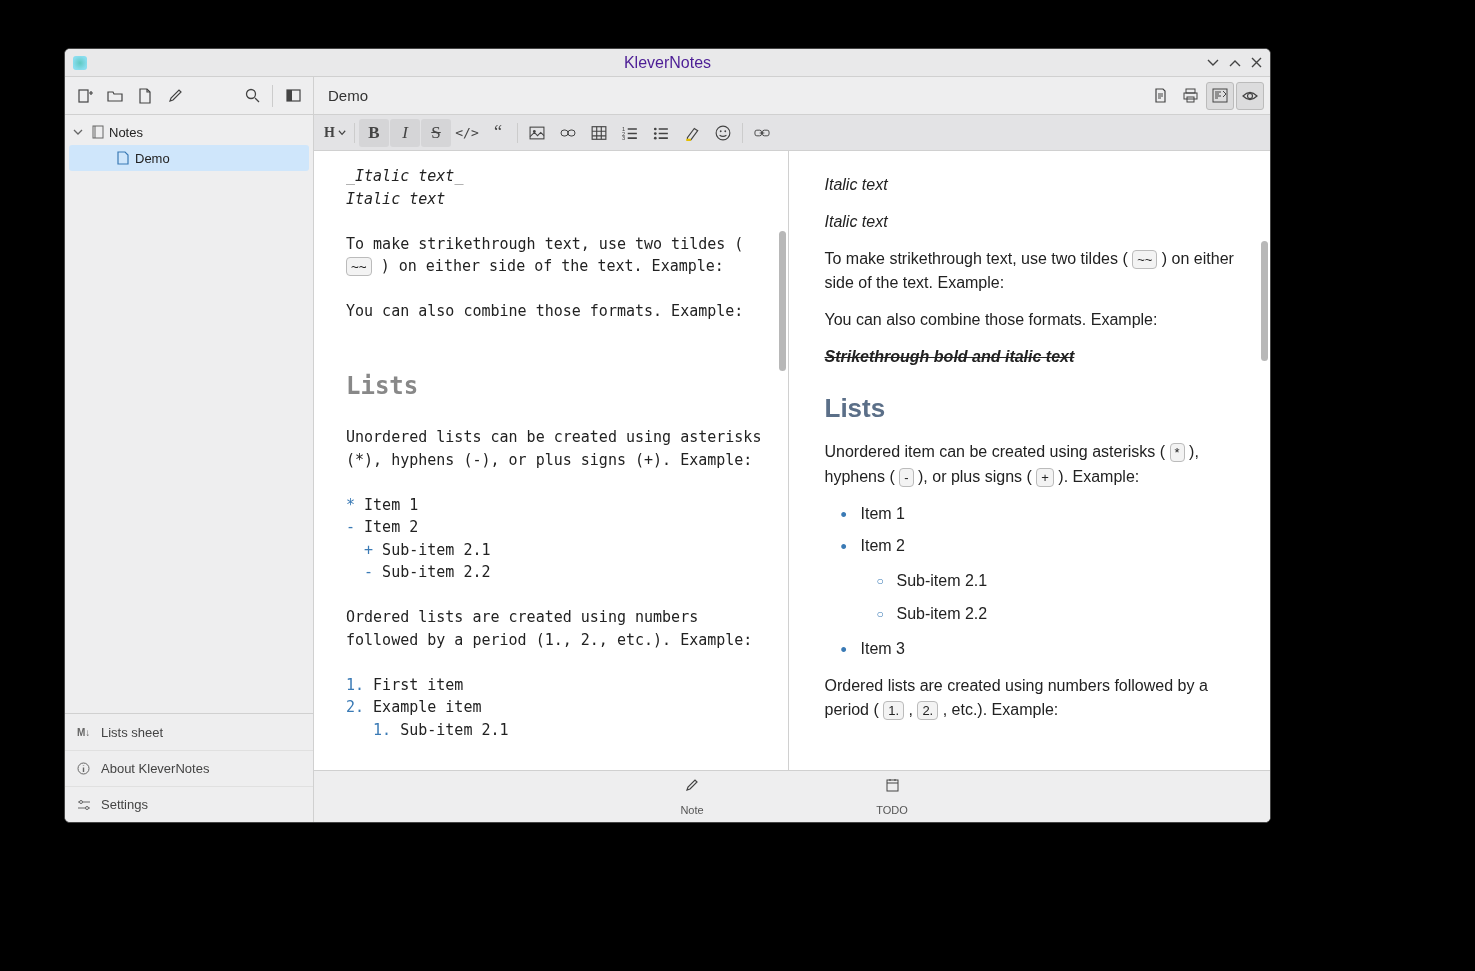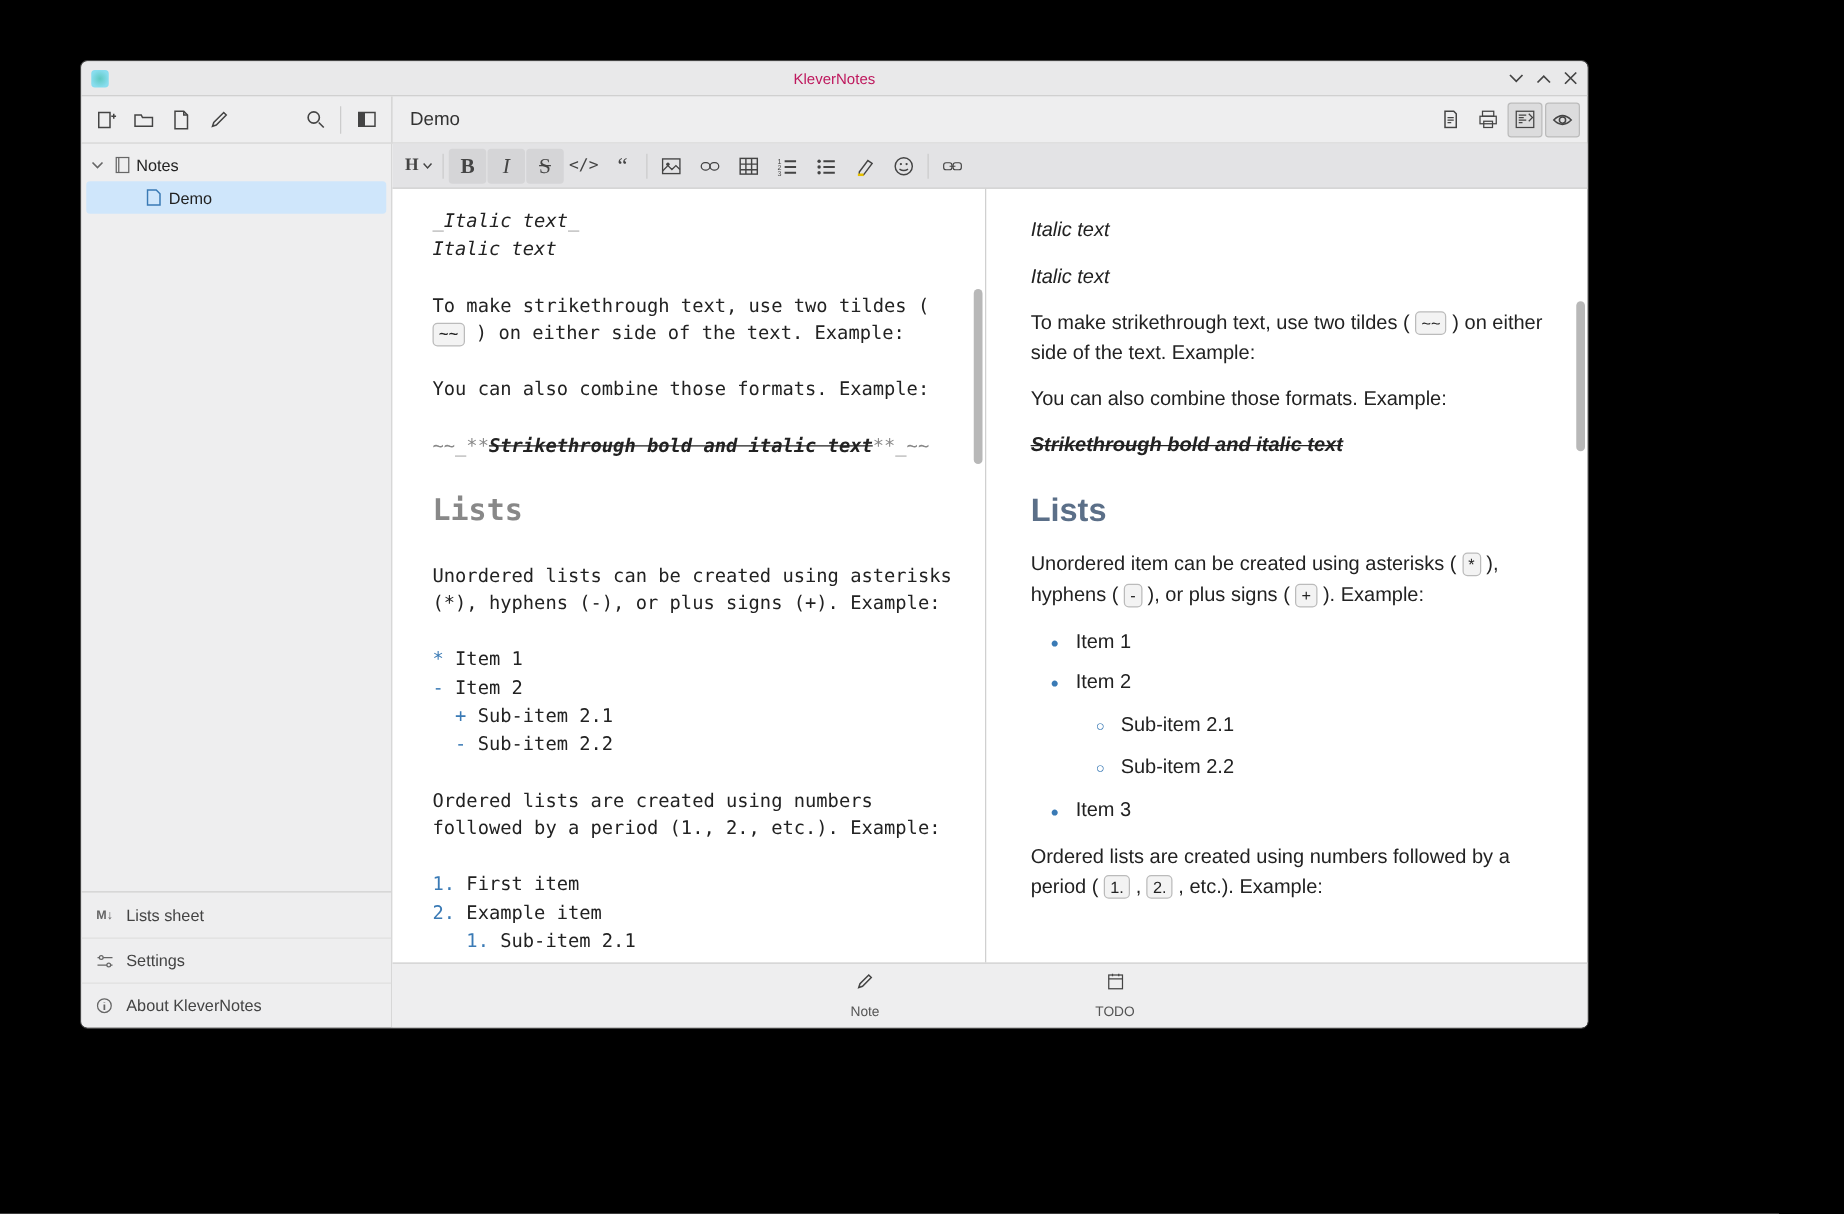--- a/index.html
+++ b/index.html
@@ -28,21 +28,21 @@
 .titlebar {
   height: 28px;
   background: #e9e9ea;
   border-bottom: 1px solid #d0d0d0;
   display: flex;
   align-items: center;
   padding: 0 8px;
   position: relative;
 }
 .titlebar .app-icon { width: 14px; height: 14px; border-radius: 3px; background: radial-gradient(circle,#5fc9c2 0%,#8de 70%); }
-.titlebar .title { position: absolute; left: 0; right: 0; text-align: center; font-size: 12px; color: #be185d; pointer-events: none;}
+.titlebar .title { position: absolute; left: 0; right: 0; text-align: center; font-size: 16px; color: #4c1d95; pointer-events: none;}
 .titlebar .winbtns { margin-left: auto; display: flex; gap: 10px; font-size: 12px; color: #444; }
 .titlebar .winbtns span { cursor: pointer; }
 
 .toolbar {
   height: 38px;
   background: #eeeeef;
   border-bottom: 1px solid #d0d0d0;
   display: flex;
   align-items: center;
 }
@@ -256,36 +256,36 @@
           <span>Demo</span>
         </div>
       </div>
       <div class="sidebar-bottom">
         <div class="sb-item">
           <span class="icn" style="font-size:10px;font-weight:bold;">M↓</span>
           <span>Lists sheet</span>
         </div>
         <div class="sb-item">
           <span class="icn">
+            <svg width="13" height="13" viewBox="0 0 13 13">
+                <circle cx="6.5" cy="6.5" r="5.5" fill="none" stroke="#666"></circle>
+                <path d="M6.5 3.5 L6.5 4 M6.5 5.5 L6.5 10" stroke="#666" stroke-width="1.4"></path>
+              </svg>
+          </span>
+          <span>About KleverNotes</span>
+        </div>
+        <div class="sb-item">
+          <span class="icn">
             <svg width="14" height="12" viewBox="0 0 14 12">
                 <path d="M1 3 L13 3 M1 9 L13 9" stroke="#666"></path>
                 <circle cx="4" cy="3" r="1.5" fill="#eeeeef" stroke="#666"></circle>
                 <circle cx="10" cy="9" r="1.5" fill="#eeeeef" stroke="#666"></circle>
               </svg>
           </span>
           <span>Settings</span>
-        </div>
-        <div class="sb-item">
-          <span class="icn">
-            <svg width="13" height="13" viewBox="0 0 13 13">
-                <circle cx="6.5" cy="6.5" r="5.5" fill="none" stroke="#666"></circle>
-                <path d="M6.5 3.5 L6.5 4 M6.5 5.5 L6.5 10" stroke="#666" stroke-width="1.4"></path>
-              </svg>
-          </span>
-          <span>About KleverNotes</span>
         </div>
       </div>
     </div>
 
     <div class="main">
       <div class="ftb">
         <span class="ibtn hbtn">
           <b style="font-family:Georgia,serif;font-size:14px;">H</b>
           <svg width="9" height="9" viewBox="0 0 9 9">
               <path d="M1 2 L4.5 6 L8 2" fill="none" stroke="#444" stroke-width="1.3"></path>
@@ -365,21 +365,20 @@
 
       <div class="panes">
         <div class="pane editor">
 <div class="md-line"><span class="dim">_</span><span class="md-italic">Italic text</span><span class="dim">_</span></div>
 <div class="md-line"><span class="md-italic">Italic text</span></div>
 <div class="md-line">&nbsp;</div>
 <div class="md-line"><span>To make strikethrough text, use two tildes (</span> <span class="kbd">~~</span> <span>) on either side of the text. Example:</span></div>
 <div class="md-line">&nbsp;</div>
 <div class="md-line">You can also combine those formats. Example:</div>
 <div class="md-line">&nbsp;</div>
-<div class="md-line"><span class="dim">~~</span><span class="dim">_</span><span class="dim">**</span><span class="md-strike md-bold md-italic">Strikethrough bold and italic text</span><span class="dim">**</span><span class="dim">_</span><span class="dim">~~</span></div>
 <div class="md-line">&nbsp;</div>
 <div class="md-line md-h">Lists</div>
 <div class="md-line">&nbsp;</div>
 <div class="md-line">Unordered lists can be created using asterisks (*), hyphens (-), or plus signs (+). Example:</div>
 <div class="md-line">&nbsp;</div>
 <div class="md-line"><span class="sym">*</span> Item 1</div>
 <div class="md-line"><span class="sym">-</span> Item 2</div>
 <div class="md-line">  <span class="sym">+</span> Sub-item 2.1</div>
 <div class="md-line">  <span class="sym">-</span> Sub-item 2.2</div>
 <div class="md-line">&nbsp;</div>

